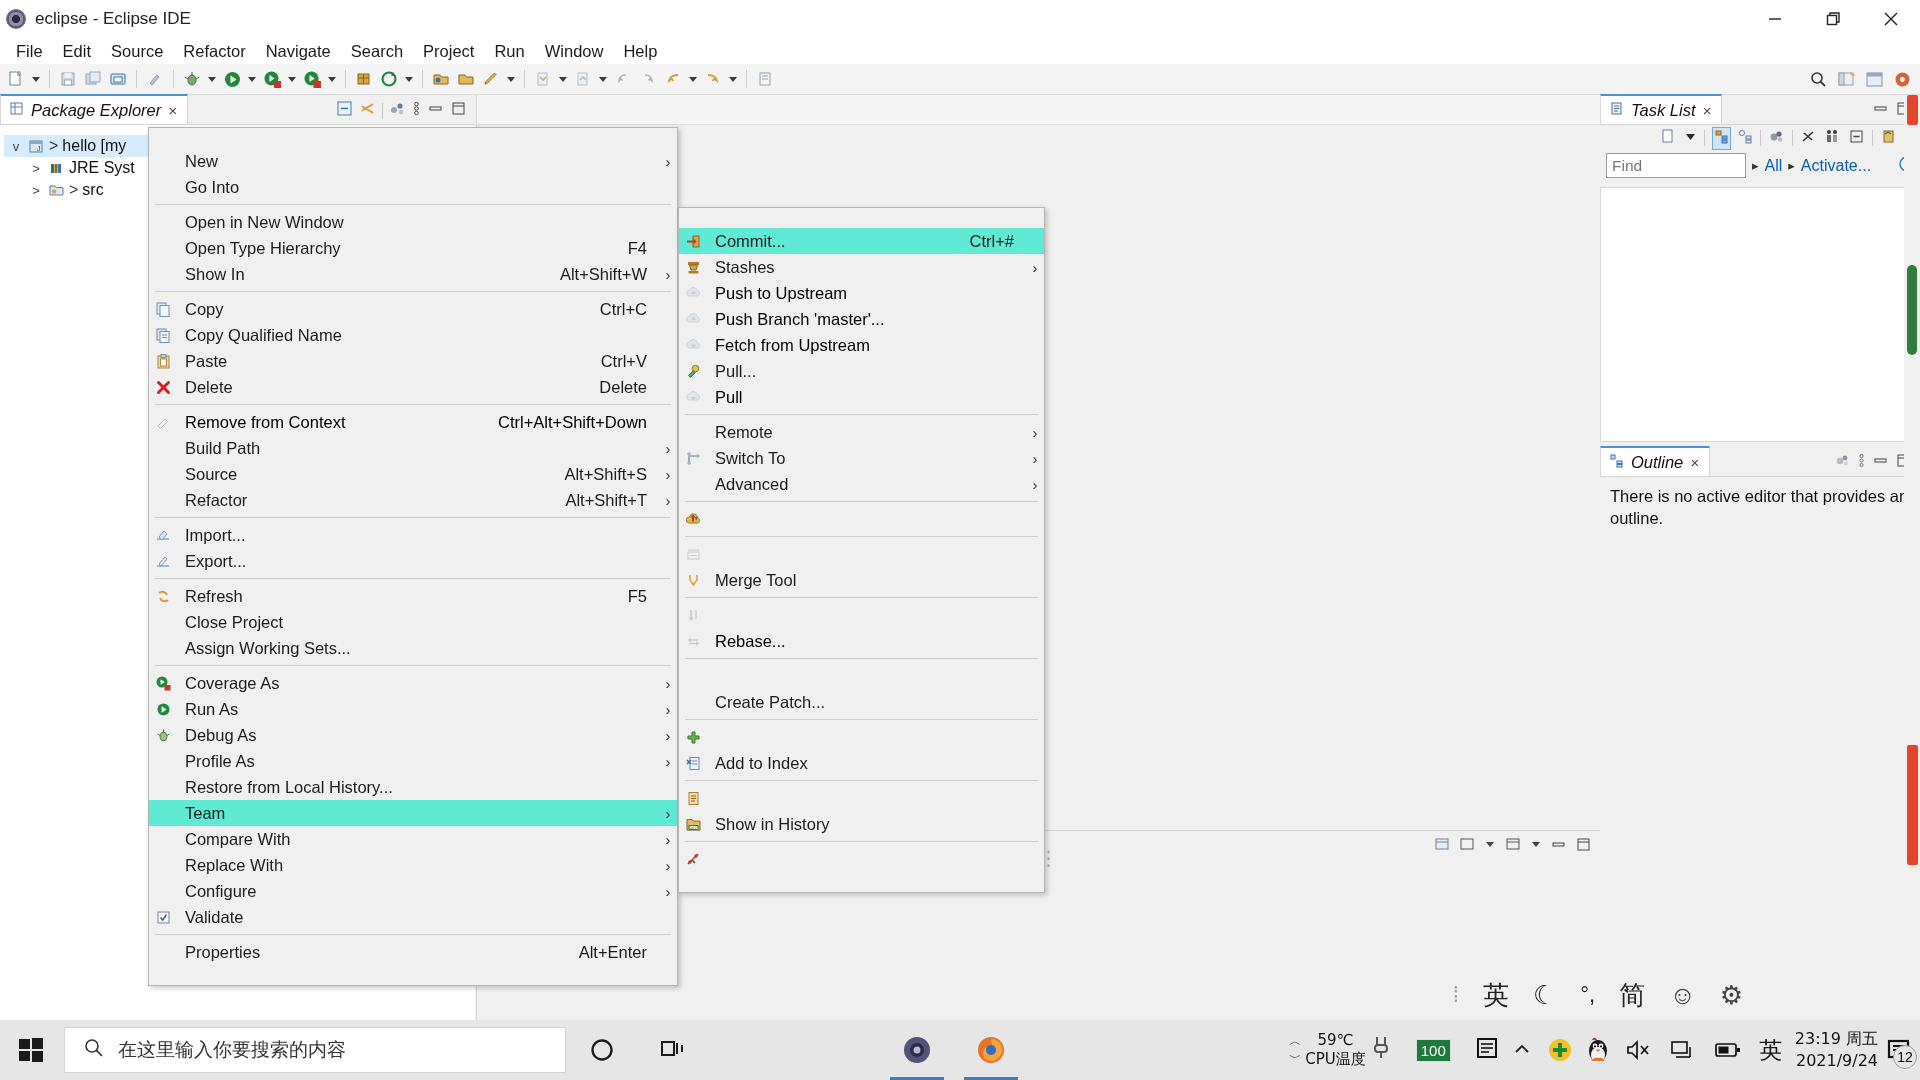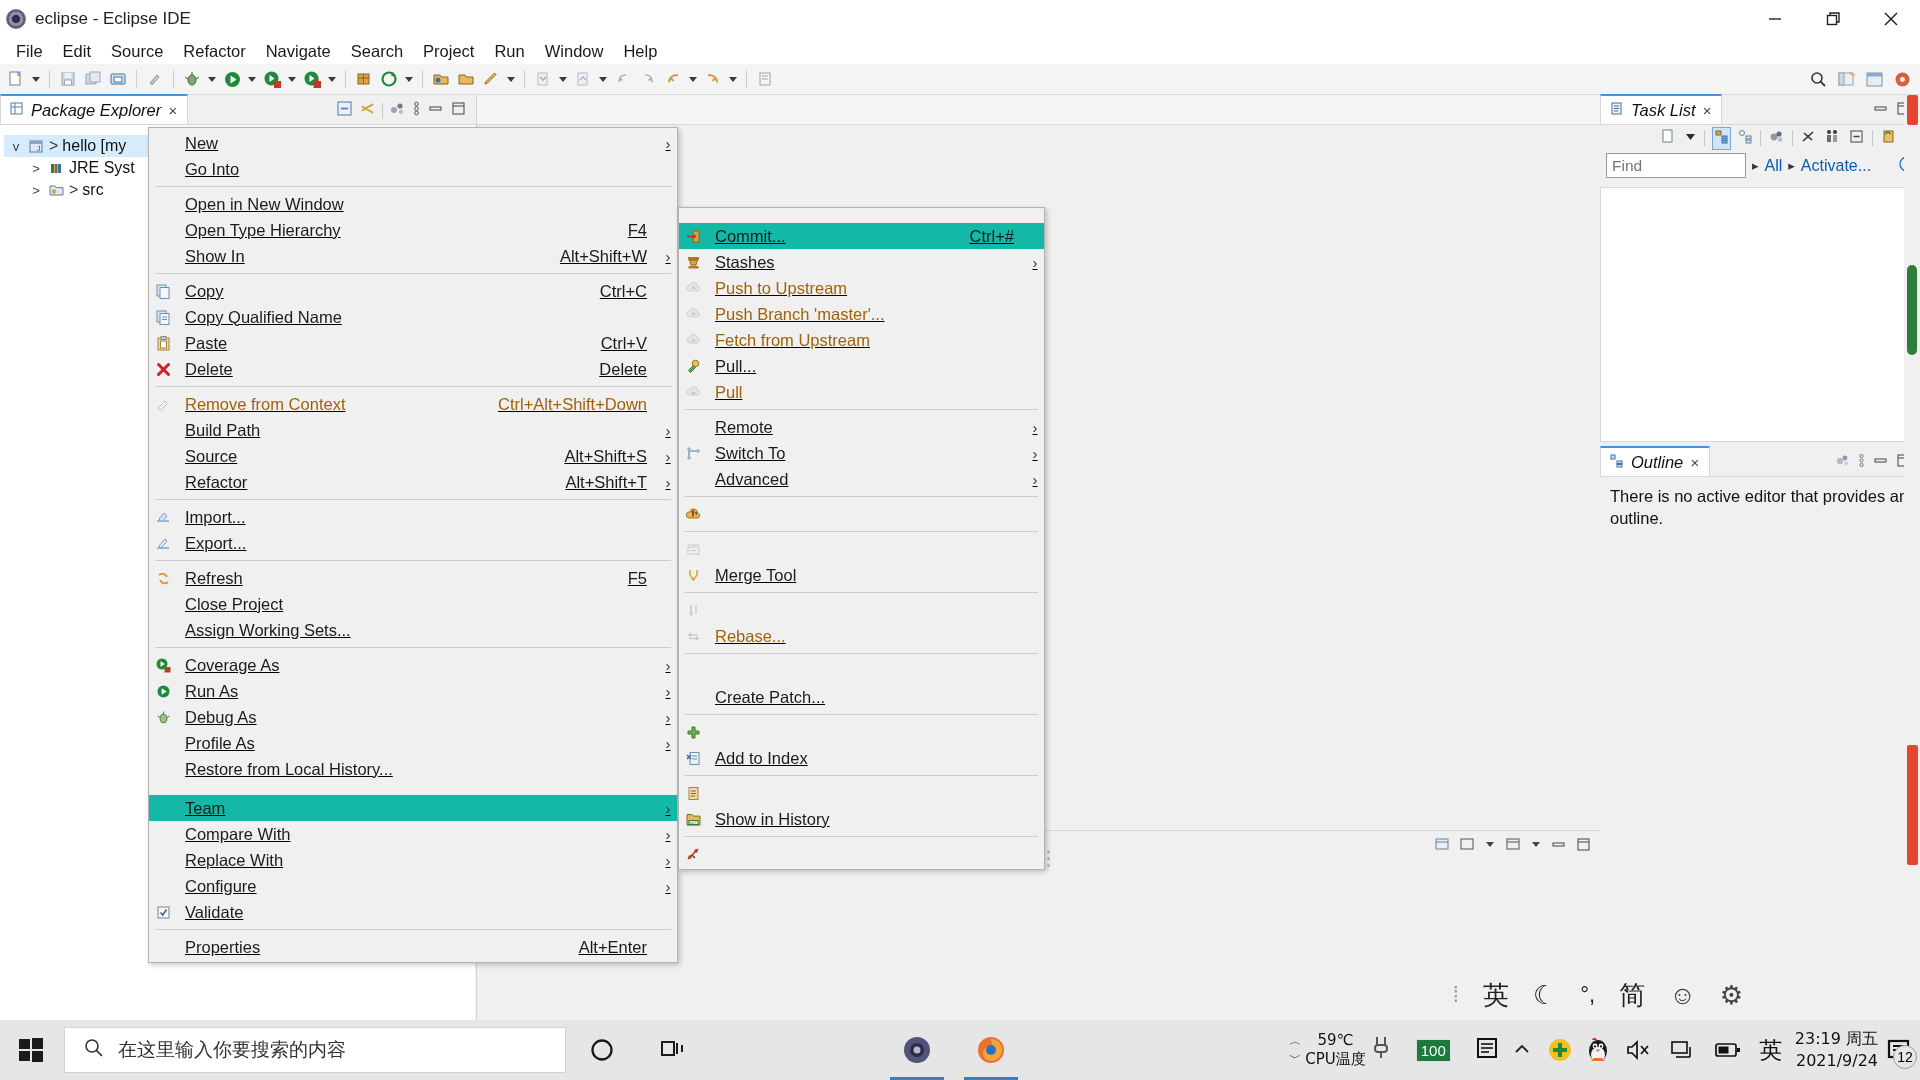--- a/index.html
+++ b/index.html
@@ -108,32 +108,32 @@
   
   .vscroll-outer {
     position: absolute; right: 0; top: 0; width: 16px; height: 925px; background: #f0f0f0;
   }
   .vscroll-thumb { position:absolute; left:3px; width:10px; background:#cdcdcd; border-radius:5px; }
   .red-scroll { position:absolute; right:2px; width:11px; background:#e4452f; border-radius:2px; }
 
   
   .ctx {
     position: absolute; background: #f0f0f0; border: 1px solid #b4b4b4;
-    box-shadow: 2px 2px 5px rgba(0,0,0,.22); padding: 2px 0; z-index: 50; text-decoration: underline;
+    box-shadow: 2px 2px 5px rgba(0,0,0,.22); padding: 20px 0; z-index: 50;
   }
   .ctx-item {
     display: flex; align-items: center; height: 26px;
     font-size: 16.5px; color: #1b1b1b; white-space: nowrap; position: relative;
   }
   .ctx-item .ico { width: 28px; min-width:28px; display:flex; align-items:center; justify-content:center; }
   .ctx-item .lbl { flex: 1; padding-left: 8px; }
   .ctx-item .acc { color: #1b1b1b; padding-right: 12px; font-size: 16.5px; }
   .ctx-item .sub { width: 18px; min-width:18px; display:flex; align-items:center; justify-content:center; color:#333; font-size: 15px; }
-  .ctx-item.dis .lbl, .ctx-item.dis .acc { color: #a16207; }
-  .ctx-item.hl { background: #14b8a6; margin-top: 13px; }
+  .ctx-item.dis .lbl, .ctx-item.dis .acc { color: #000000; }
+  .ctx-item.hl { background: #5eead4; }
   .ctx-sep { height: 1px; background: #cdcdcd; margin: 4px 6px 4px 34px; }
   .ctx-sep.full { margin-left: 6px; }
 
   
   #menu1 { left: 148px; top: 127px; width: 530px; }
   #menu2 { left: 678px; top: 207px; width: 367px; }
 
   
   .taskbar {
     position: absolute; left: 0; bottom: 0; width: 1920px; height: 60px;

